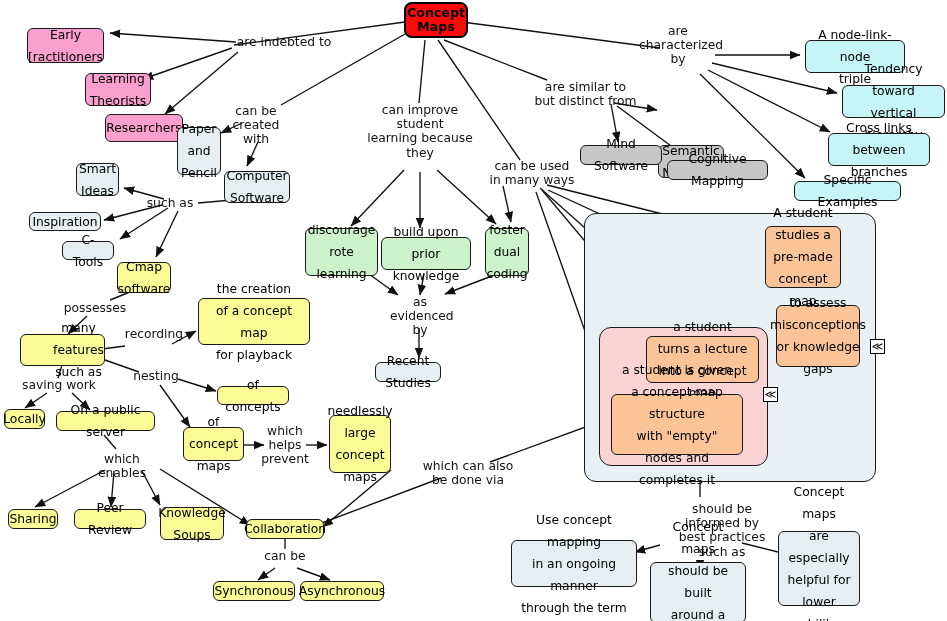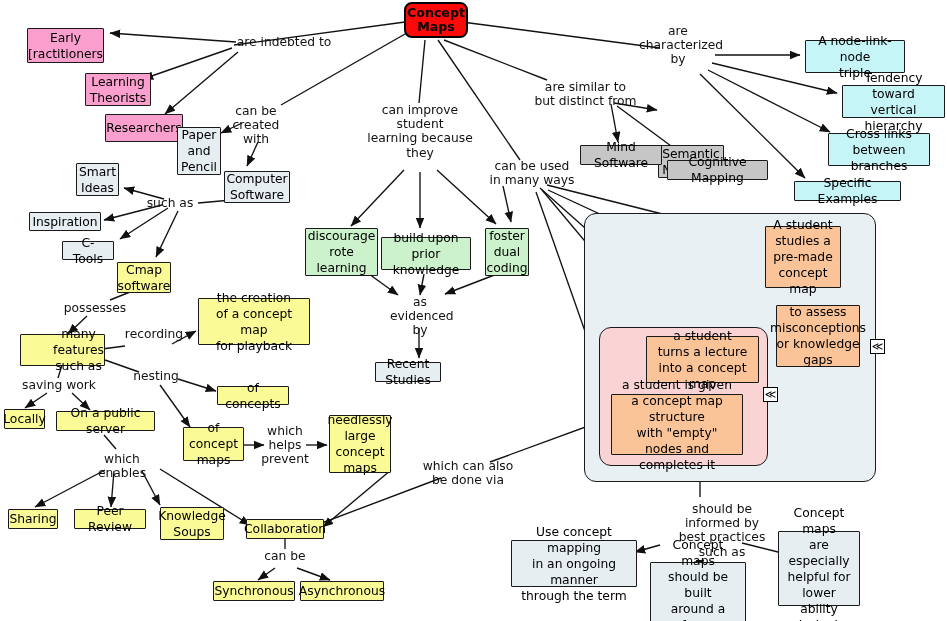--- a/index.html
+++ b/index.html
@@ -29,23 +29,23 @@
 
   
   .node {
     position: absolute;
     box-sizing: border-box;
     display: flex;
     align-items: center;
     justify-content: center;
     text-align: center;
     border: 1.3px solid #1a1a1a;
-    border-radius: 1px;
+    border-radius: 6px;
     font-size: 12.3px;
-    line-height: 16px;
+    line-height: 22px;
     color: #000000;
     padding: 2px 5px;
     white-space: pre-line;
     z-index: 5;
   }
 
   
   .elabel {
     position: absolute;
     text-align: center;

